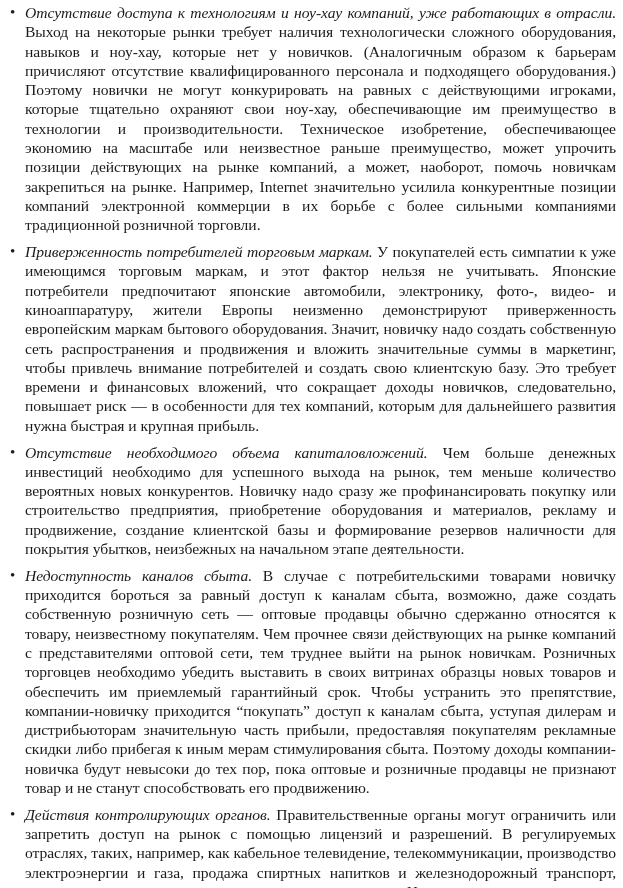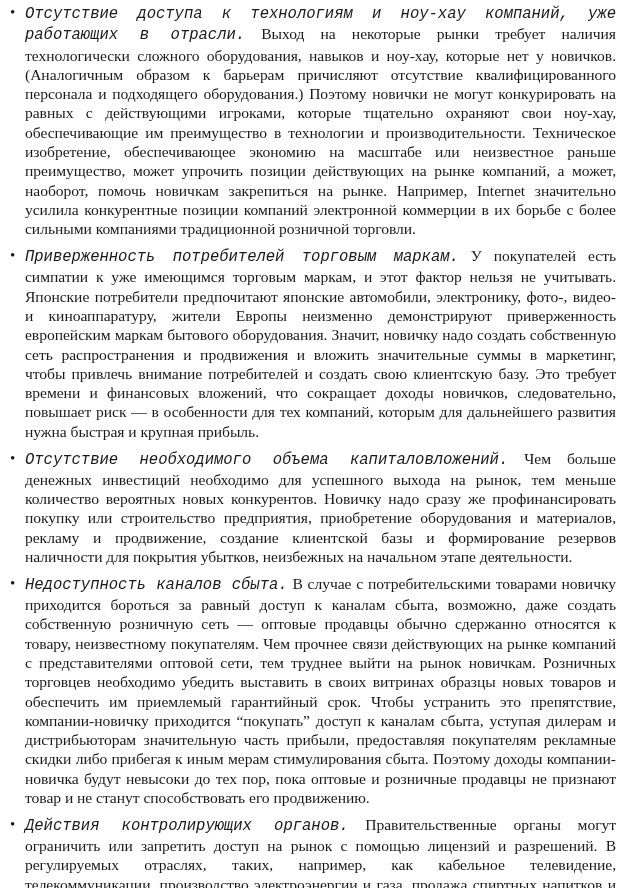--- a/index.html
+++ b/index.html
@@ -14,21 +14,21 @@
     position: relative;
     font-size: 15.6px; line-height: 19.3px;
     text-align: justify; hyphens: manual;
     margin: 0 0 7.5px 0;
     letter-spacing: -0.05px;
   }
   li.item .bullet {
     position: absolute; left: -15px; top: 0;
     font-size: 15px;
   }
-  li.item .term { font-style: italic; font-family: Liberation Mono, monospace; }
+  li.item .term { font-style: italic; }
 </style>
 </head>
 <body>
 
 <div class="page">
   <ul class="items">
     <li class="item">
       <span class="bullet">•</span><span class="term">Отсутствие доступа к технологиям и ноу-хау компаний, уже работающих в отрасли.</span><span> Выход на некоторые рынки требует наличия технологически сложного оборудования, навыков и ноу-хау, которые нет у новичков. (Аналогичным образом к барьерам причисляют отсут­ствие квалифицированного персонала и подходящего оборудования.) Поэтому новички не могут конкурировать на равных с действующими игроками, которые тщательно охра­няют свои ноу-хау, обеспечивающие им преимущество в технологии и производительно­сти. Техническое изобретение, обеспечивающее экономию на масштабе или неизвестное раньше преимущество, может упрочить позиции действующих на рынке компаний, а мо­жет, наоборот, помочь новичкам закрепиться на рынке. Например, Internet значительно усилила конкурентные позиции компаний электронной коммерции в их борьбе с более сильными компаниями традиционной розничной торговли.</span>
     </li>
     <li class="item">

